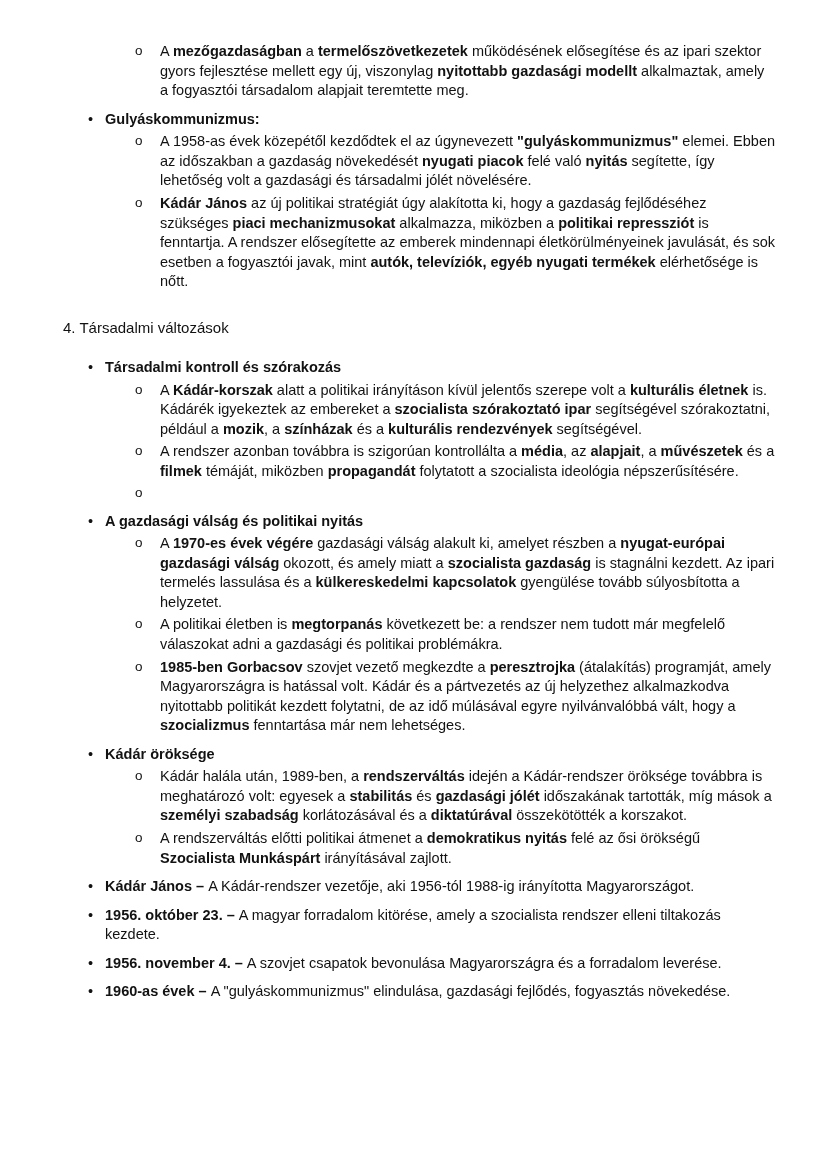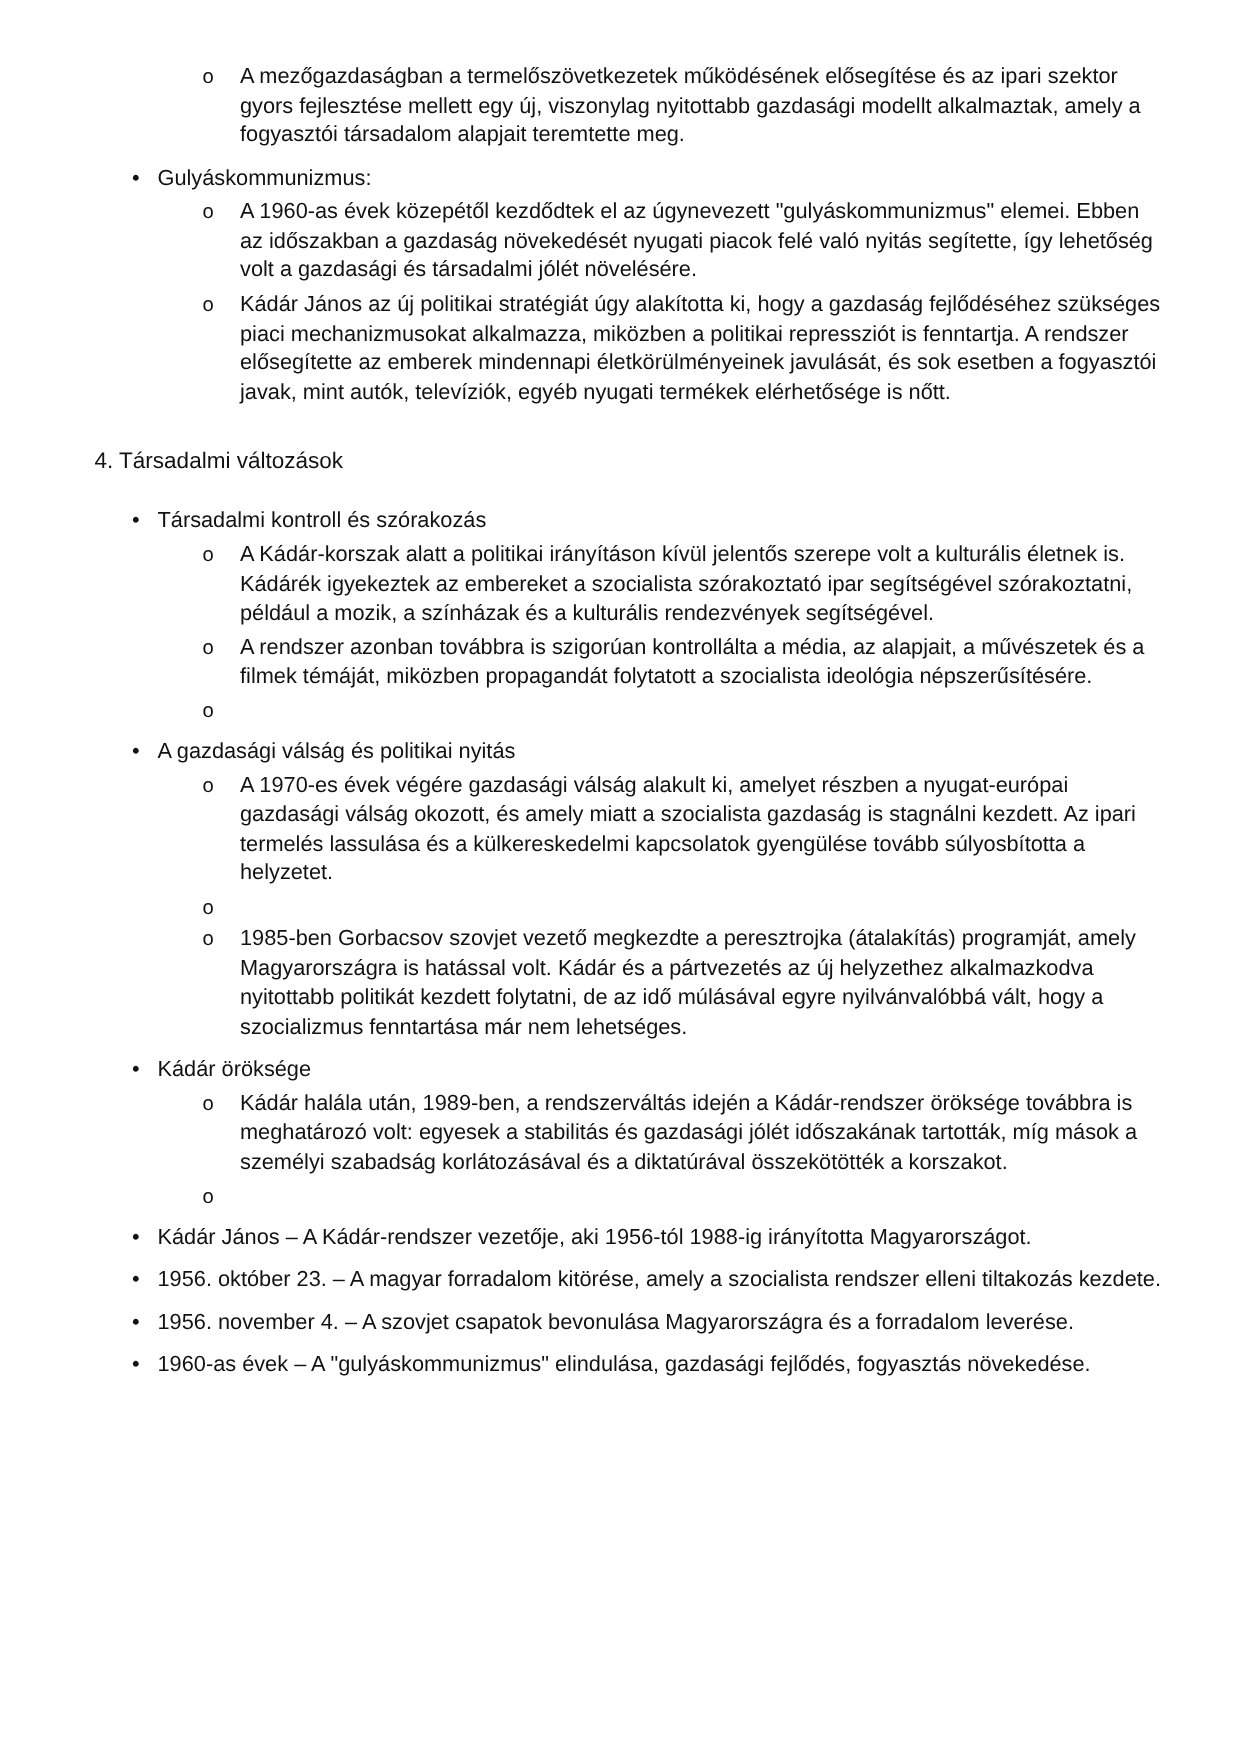--- a/index.html
+++ b/index.html
@@ -43,39 +43,39 @@
   .item.level-2 {
     padding-left: 72px;
   }
   .item.level-2 .marker {
     flex: 0 0 25px;
     width: 25px;
     font-size: 13.5px;
   }
   .marker { flex-shrink: 0; }
   .text { flex: 1 1 auto; }
-  .text strong { font-weight: normal; }
+  .text strong { font-weight: bold; }
   .content > .item:first-child { margin-top: 0; }
 </style>
 </head>
 <body>
 
 <div class="page">
   <div class="content">
       <div class="item level-2">
         <span class="marker">o</span>
         <span class="text"><span>A </span><strong>mezőgazdaságban</strong><span> a </span><strong>termelőszövetkezetek</strong><span> működésének elősegítése és az ipari szektor gyors fejlesztése mellett egy új, viszonylag </span><strong>nyitottabb gazdasági modellt</strong><span> alkalmaztak, amely a fogyasztói társadalom alapjait teremtette meg.</span></span>
       </div>
       <div class="item level-1">
         <span class="marker">•</span>
         <span class="text"><strong>Gulyáskommunizmus:</strong></span>
       </div>
       <div class="item level-2">
         <span class="marker">o</span>
-        <span class="text"><span>A 1960-as évek közepétől kezdődtek el az úgynevezett </span><strong>"gulyáskommunizmus"</strong><span> elemei. Ebben az időszakban a gazdaság növekedését </span><strong>nyugati piacok</strong><span> felé való </span><strong>nyitás</strong><span> segítette, így lehetőség volt a gazdasági és társadalmi jólét növelésére.</span></span>
+        <span class="text"><span>A 1958-as évek közepétől kezdődtek el az úgynevezett </span><strong>"gulyáskommunizmus"</strong><span> elemei. Ebben az időszakban a gazdaság növekedését </span><strong>nyugati piacok</strong><span> felé való </span><strong>nyitás</strong><span> segítette, így lehetőség volt a gazdasági és társadalmi jólét növelésére.</span></span>
       </div>
       <div class="item level-2">
         <span class="marker">o</span>
         <span class="text"><strong>Kádár János</strong><span> az új politikai stratégiát úgy alakította ki, hogy a gazdaság fejlődéséhez szükséges </span><strong>piaci mechanizmusokat</strong><span> alkalmazza, miközben a </span><strong>politikai repressziót</strong><span> is fenntartja. A rendszer elősegítette az emberek mindennapi életkörülményeinek javulását, és sok esetben a fogyasztói javak, mint </span><strong>autók, televíziók, egyéb nyugati termékek</strong><span> elérhetősége is nőtt.</span></span>
       </div>
       <div class="heading">4. Társadalmi változások</div>
       <div class="item level-1">
         <span class="marker">•</span>
         <span class="text"><strong>Társadalmi kontroll és szórakozás</strong></span>
       </div>
@@ -93,35 +93,37 @@
       <div class="item level-1">
         <span class="marker">•</span>
         <span class="text"><strong>A gazdasági válság és politikai nyitás</strong></span>
       </div>
       <div class="item level-2">
         <span class="marker">o</span>
         <span class="text"><span>A </span><strong>1970-es évek végére</strong><span> gazdasági válság alakult ki, amelyet részben a </span><strong>nyugat-európai gazdasági válság</strong><span> okozott, és amely miatt a </span><strong>szocialista gazdaság</strong><span> is stagnálni kezdett. Az ipari termelés lassulása és a </span><strong>külkereskedelmi kapcsolatok</strong><span> gyengülése tovább súlyosbította a helyzetet.</span></span>
       </div>
       <div class="item level-2">
         <span class="marker">o</span>
+        <span class="text"><span>A politikai életben is </span><strong>megtorpanás</strong><span> következett be: a rendszer nem tudott már megfelelő válaszokat adni a gazdasági és politikai problémákra.</span></span>
       </div>
       <div class="item level-2">
         <span class="marker">o</span>
         <span class="text"><strong>1985-ben Gorbacsov</strong><span> szovjet vezető megkezdte a </span><strong>peresztrojka</strong><span> (átalakítás) programját, amely Magyarországra is hatással volt. Kádár és a pártvezetés az új helyzethez alkalmazkodva nyitottabb politikát kezdett folytatni, de az idő múlásával egyre nyilvánvalóbbá vált, hogy a </span><strong>szocializmus</strong><span> fenntartása már nem lehetséges.</span></span>
       </div>
       <div class="item level-1">
         <span class="marker">•</span>
         <span class="text"><strong>Kádár öröksége</strong></span>
       </div>
       <div class="item level-2">
         <span class="marker">o</span>
         <span class="text"><span>Kádár halála után, 1989-ben, a </span><strong>rendszerváltás</strong><span> idején a Kádár-rendszer öröksége továbbra is meghatározó volt: egyesek a </span><strong>stabilitás</strong><span> és </span><strong>gazdasági jólét</strong><span> időszakának tartották, míg mások a </span><strong>személyi szabadság</strong><span> korlátozásával és a </span><strong>diktatúrával</strong><span> összekötötték a korszakot.</span></span>
       </div>
       <div class="item level-2">
         <span class="marker">o</span>
+        <span class="text"><span>A rendszerváltás előtti politikai átmenet a </span><strong>demokratikus nyitás</strong><span> felé az ősi örökségű </span><strong>Szocialista Munkáspárt</strong><span> irányításával zajlott.</span></span>
       </div>
       <div class="item level-1">
         <span class="marker">•</span>
         <span class="text"><strong>Kádár János – </strong><span>A Kádár-rendszer vezetője, aki 1956-tól 1988-ig irányította Magyarországot.</span></span>
       </div>
       <div class="item level-1">
         <span class="marker">•</span>
         <span class="text"><strong>1956. október 23. – </strong><span>A magyar forradalom kitörése, amely a szocialista rendszer elleni tiltakozás kezdete.</span></span>
       </div>
       <div class="item level-1">

